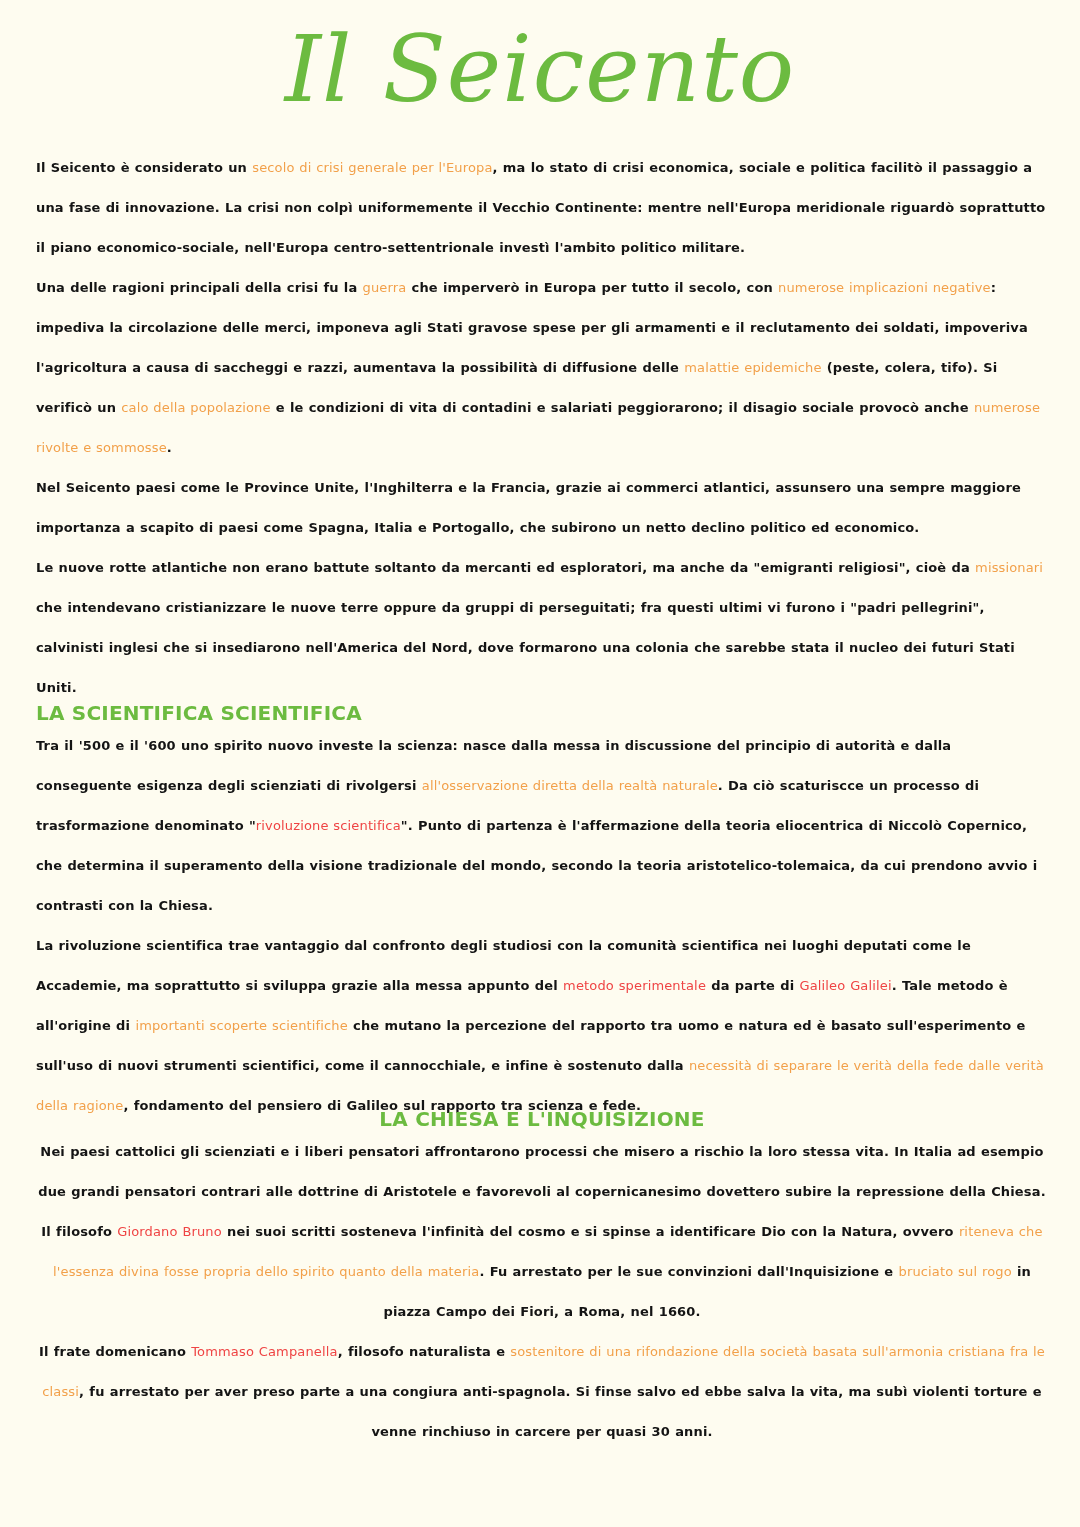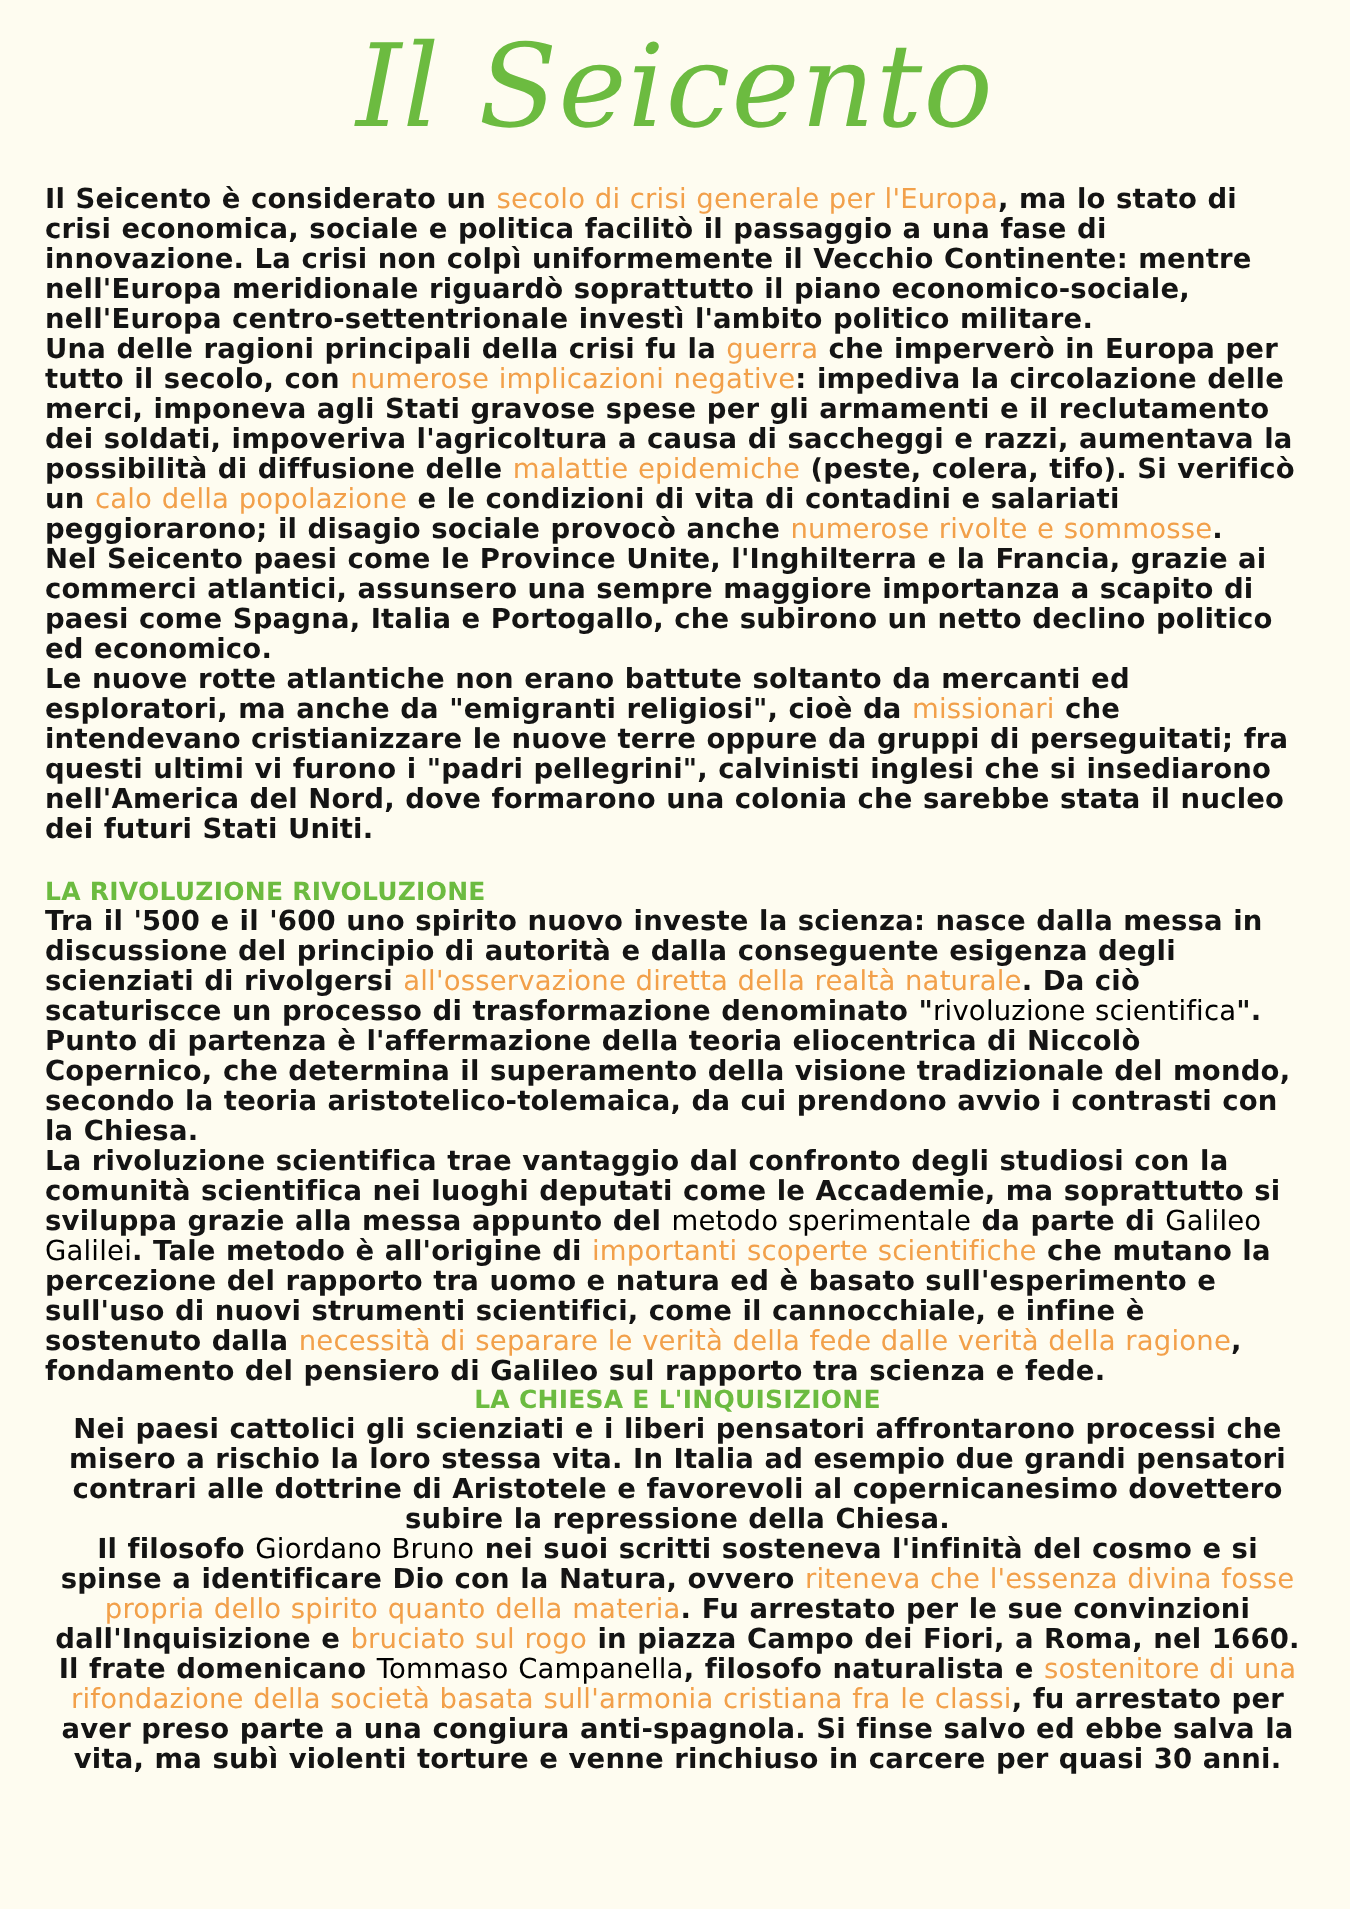--- a/index.html
+++ b/index.html
@@ -40,46 +40,46 @@
       font-weight: bold;
       font-size: 20px;
       line-height: 26px;
       color: #6cbb40;
       letter-spacing: 0.2px;
     }
     .section p {
       margin: 0;
       font-family: "DejaVu Sans", sans-serif;
       font-weight: bold;
-      font-size: 22px;
-      line-height: 24px;
+      font-size: 13px;
+      line-height: 40px;
       letter-spacing: 0.15px;
       word-spacing: 0.5px;
     }
     .hl-orange { color: #f2a04a; font-weight: normal; }
-    .hl-blue { color: #000000; font-weight: normal; }
+    .hl-blue { color: #ef4444; font-weight: normal; }
     #sec-crisi { top: 148px; }
     #sec-rivoluzione { top: 700px; }
     #sec-chiesa { top: 1106px; text-align: center; }
   </style>
 </head>
 <body>
 
 <div class="page">
   <h1 class="title">Il Seicento</h1>
 
   <section class="section" id="sec-crisi">
     <p><span>Il Seicento è considerato un </span><span class="hl-orange">secolo di crisi generale per l'Europa</span><span>, ma lo stato di crisi economica, sociale e politica facilitò il passaggio a una fase di innovazione. La crisi non colpì uniformemente il Vecchio Continente: mentre nell'Europa meridionale riguardò soprattutto il piano economico-sociale, nell'Europa centro-settentrionale investì l'ambito politico militare.</span></p>
     <p><span>Una delle ragioni principali della crisi fu la </span><span class="hl-orange">guerra</span><span> che imperverò in Europa per tutto il secolo, con </span><span class="hl-orange">numerose implicazioni negative</span><span>: impediva la circolazione delle merci, imponeva agli Stati gravose spese per gli armamenti e il reclutamento dei soldati, impoveriva l'agricoltura a causa di saccheggi e razzi, aumentava la possibilità di diffusione delle </span><span class="hl-orange">malattie epidemiche</span><span> (peste, colera, tifo). Si verificò un </span><span class="hl-orange">calo della popolazione</span><span> e le condizioni di vita di contadini e salariati peggiorarono; il disagio sociale provocò anche </span><span class="hl-orange">numerose rivolte e sommosse</span><span>.</span></p>
     <p><span>Nel Seicento paesi come le Province Unite, l'Inghilterra e la Francia, grazie ai commerci atlantici, assunsero una sempre maggiore importanza a scapito di paesi come Spagna, Italia e Portogallo, che subirono un netto declino politico ed economico.</span></p>
     <p><span>Le nuove rotte atlantiche non erano battute soltanto da mercanti ed esploratori, ma anche da "emigranti religiosi", cioè da </span><span class="hl-orange">missionari</span><span> che intendevano cristianizzare le nuove terre oppure da gruppi di perseguitati; fra questi ultimi vi furono i "padri pellegrini", calvinisti inglesi che si insediarono nell'America del Nord, dove formarono una colonia che sarebbe stata il nucleo dei futuri Stati Uniti.</span></p>
   </section>
 
   <section class="section" id="sec-rivoluzione">
-    <h2>LA RIVOLUZIONE RIVOLUZIONE</h2>
+    <h2>LA SCIENTIFICA SCIENTIFICA</h2>
     <p><span>Tra il '500 e il '600 uno spirito nuovo investe la scienza: nasce dalla messa in discussione del principio di autorità e dalla conseguente esigenza degli scienziati di rivolgersi </span><span class="hl-orange">all'osservazione diretta della realtà naturale</span><span>. Da ciò scaturiscce un processo di trasformazione denominato "</span><span class="hl-blue">rivoluzione scientifica</span><span>". Punto di partenza è l'affermazione della teoria eliocentrica di Niccolò Copernico, che determina il superamento della visione tradizionale del mondo, secondo la teoria aristotelico-tolemaica, da cui prendono avvio i contrasti con la Chiesa.</span></p>
     <p><span>La rivoluzione scientifica trae vantaggio dal confronto degli studiosi con la comunità scientifica nei luoghi deputati come le Accademie, ma soprattutto si sviluppa grazie alla messa appunto del </span><span class="hl-blue">metodo sperimentale</span><span> da parte di </span><span class="hl-blue">Galileo Galilei</span><span>. Tale metodo è all'origine di </span><span class="hl-orange">importanti scoperte scientifiche</span><span> che mutano la percezione del rapporto tra uomo e natura ed è basato sull'esperimento e sull'uso di nuovi strumenti scientifici, come il cannocchiale, e infine è sostenuto dalla </span><span class="hl-orange">necessità di separare le verità della fede dalle verità della ragione</span><span>, fondamento del pensiero di Galileo sul rapporto tra scienza e fede.</span></p>
   </section>
 
   <section class="section" id="sec-chiesa">
     <h2>LA CHIESA E L'INQUISIZIONE</h2>
     <p><span>Nei paesi cattolici gli scienziati e i liberi pensatori affrontarono processi che misero a rischio la loro stessa vita. In Italia ad esempio due grandi pensatori contrari alle dottrine di Aristotele e favorevoli al copernicanesimo dovettero subire la repressione della Chiesa.</span></p>
     <p><span>Il filosofo </span><span class="hl-blue">Giordano Bruno</span><span> nei suoi scritti sosteneva l'infinità del cosmo e si spinse a identificare Dio con la Natura, ovvero </span><span class="hl-orange">riteneva che l'essenza divina fosse propria dello spirito quanto della materia</span><span>. Fu arrestato per le sue convinzioni dall'Inquisizione e </span><span class="hl-orange">bruciato sul rogo</span><span> in piazza Campo dei Fiori, a Roma, nel 1660.</span></p>
     <p><span>Il frate domenicano </span><span class="hl-blue">Tommaso Campanella</span><span>, filosofo naturalista e </span><span class="hl-orange">sostenitore di una rifondazione della società basata sull'armonia cristiana fra le classi</span><span>, fu arrestato per aver preso parte a una congiura anti-spagnola. Si finse salvo ed ebbe salva la vita, ma subì violenti torture e venne rinchiuso in carcere per quasi 30 anni.</span></p>
   </section>

